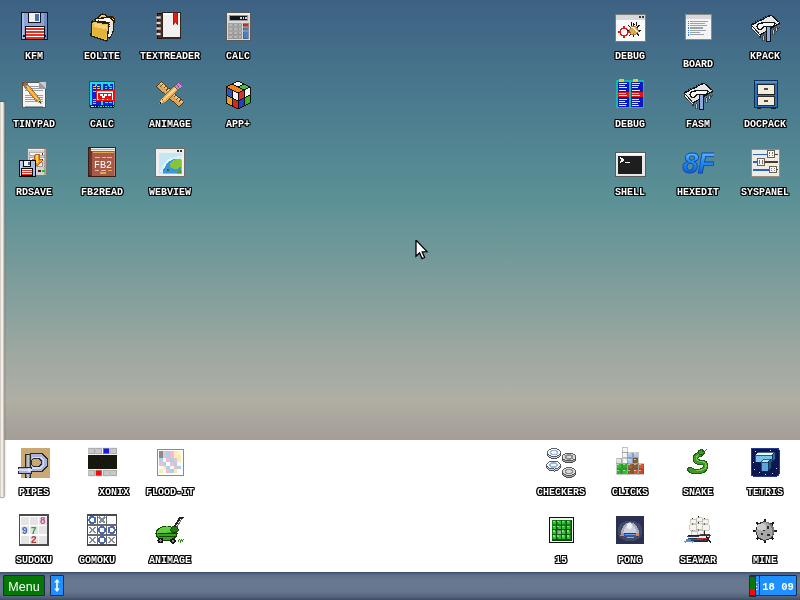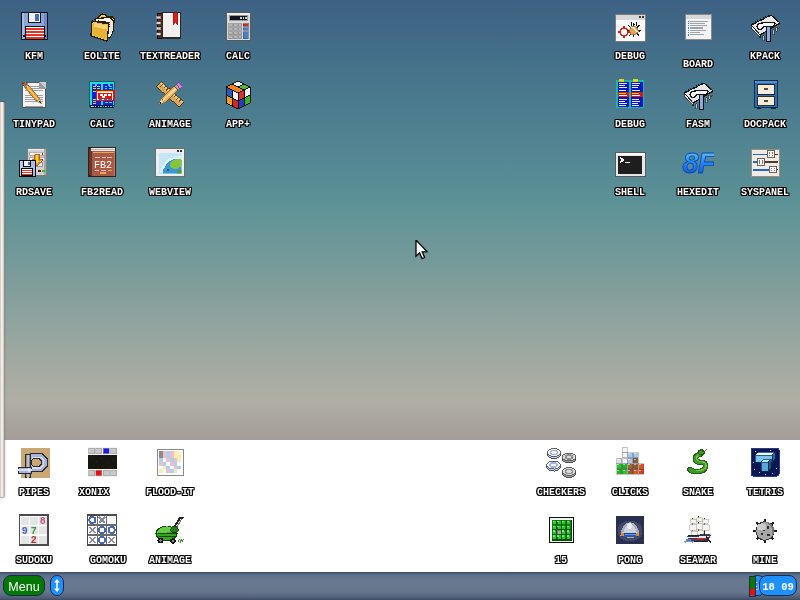--- a/index.html
+++ b/index.html
@@ -10,21 +10,21 @@
 .ic { position:absolute; width:32px; height:32px; }
 .lb { position:absolute; width:80px; text-align:center; font-family:"Liberation Mono",monospace;
  font-size:10px; font-weight:bold; line-height:10px; color:#fff; white-space:nowrap; letter-spacing:0px; transform:translateZ(0);
  text-shadow:-1px 0 #000,1px 0 #000,0 -1px #000,0 1px #000,-1px -1px #000,1px -1px #000,-1px 1px #000,1px 1px #000; }
 .cur { position:absolute; left:415px; top:240px; }
 #strip { position:absolute; left:0; top:102px; width:5px; height:395px;
  background:linear-gradient(to right,#b8b0a8 0px,#f2eee9 1px,#efebe5 3px,#aaa298 4px,rgba(110,100,95,.35) 5px);
  border-radius:0 2px 2px 0; box-shadow:0 -1px 1px rgba(80,70,70,.5), 0 1px 1px rgba(80,70,70,.5); }
 #bar { position:absolute; left:0; top:572px; width:800px; height:28px;
  background:linear-gradient(to bottom,#3a4c68 0px,#5d6f8b 3px,#68788f 8px,#66768d 20px,#53627c 25px,#3f4c63 28px); }
-.btn { position:absolute; top:3px; height:21px; border:1.6px solid #1c2a46; border-radius:8px;
+.btn { position:absolute; top:3px; height:21px; border:1.6px solid #1c2a46; border-radius:1px;
  color:#fff; display:flex; align-items:center; justify-content:center; filter:contrast(1); }
 #menu { left:3px; width:42px; background:#047804; font-size:12.5px; }
 #ud { left:50px; width:14px; background:#1e90ff; }
 #en { left:749px; width:17px; background:#1e90ff; font-size:11px; }
 #ind { position:absolute; left:749px; top:3.5px; width:7px; height:21px; border:1px solid #222c44; }
 #indg { width:100%; height:66%; background:#067806; }
 #indr { width:100%; height:34%; background:#f80808; }
 #clock { left:759px; width:38px; background:#1e90ff; font-family:"Liberation Mono",monospace;
  font-size:10.5px; font-weight:bold; }
 </style></head>
@@ -471,21 +471,21 @@
 <rect x="5" y="11" width="1.2" height="1.2"></rect>
           <rect x="10" y="15" width="1.2" height="1.2"></rect>
 <rect x="15" y="12" width="1.2" height="1.2"></rect>
           <rect x="21" y="16" width="1.2" height="1.2"></rect>
 <rect x="26" y="12.5" width="1.2" height="1.2"></rect>
           <rect x="7" y="19" width="1.2" height="1.2"></rect>
 <rect x="17" y="20" width="1.2" height="1.2"></rect>
           <rect x="24" y="19.5" width="1.2" height="1.2"></rect>
 </g>
 </svg></div>
-<div class="lb" style="left:54px;top:488px">XONIX</div>
+<div class="lb" style="left:74px;top:488px">XONIX</div>
 <div class="ic" style="left:154px;top:446px"><svg width="32" height="32" viewBox="0 0 32 32" shape-rendering="crispEdges">
 <rect x="3" y="3" width="26" height="26" fill="#ffffff" stroke="#8a8a8a" stroke-width="1"></rect>
 <rect x="5.0" y="5.0" width="3.67" height="3.67" fill="#8a8a8a"></rect>
         <rect x="8.67" y="5.0" width="3.67" height="3.67" fill="#f4bcca"></rect>
         <rect x="12.34" y="5.0" width="3.67" height="3.67" fill="#a8d2ee"></rect>
         <rect x="16.009999999999998" y="5.0" width="3.67" height="3.67" fill="#f4bcca"></rect>
         <rect x="19.68" y="5.0" width="3.67" height="3.67" fill="#f4eeb0"></rect>
         <rect x="23.35" y="5.0" width="3.67" height="3.67" fill="#f8f4c8"></rect>
         <rect x="5.0" y="8.67" width="3.67" height="3.67" fill="#8a8a8a"></rect>
         <rect x="8.67" y="8.67" width="3.67" height="3.67" fill="#f4bcca"></rect>
@@ -642,21 +642,21 @@
 <circle cx="25.7" cy="16" r="3.1" stroke="#4868b0"></circle>
 <circle cx="16" cy="26" r="3.1" stroke="#4868b0"></circle>
 <g stroke="#828c9a">
 <path d="M13,3 L19,9 M19,3 L13,9"></path>
 <path d="M3.3,13 L9.3,19 M9.3,13 L3.3,19"></path>
 <path d="M3.3,23 L9.3,29 M9.3,23 L3.3,29"></path>
 <path d="M22.7,23 L28.7,29 M28.7,23 L22.7,29"></path>
 </g>
         </g>
 </svg></div>
-<div class="lb" style="left:68px;top:556px">GOMOKU</div>
+<div class="lb" style="left:57px;top:556px">GOMOKU</div>
 <div class="ic" style="left:154px;top:514px"><svg width="32" height="32" viewBox="0 0 32 32" shape-rendering="crispEdges">
 <path d="M19,15 L26,4 L29.5,4.5" fill="none" stroke="#222222" stroke-width="2"></path>
 <path d="M21.5,15 L27.5,5.5" fill="none" stroke="#666666" stroke-width="1"></path>
 <ellipse cx="12.5" cy="19.5" rx="10.5" ry="7" fill="#3aa31e" stroke="#134708" stroke-width="1.2"></ellipse>
 <path d="M3,17.5 Q7,11.5 15,12.6 Q21,13.5 22.6,18 L3,19z" fill="#63cc40"></path>
 <rect x="3.5" y="19" width="19" height="1.4" fill="#134708"></rect>
 <rect x="5" y="22.2" width="16" height="1.2" fill="#134708"></rect>
 <ellipse cx="20.5" cy="15.5" rx="3.6" ry="3.2" fill="#267a12" stroke="#0e3a06" stroke-width="0.9"></ellipse>
 <circle cx="6.5" cy="26.5" r="3" fill="#141414"></circle>
         <circle cx="6.5" cy="26.5" r="1.1" fill="#8a8a8a"></circle>

